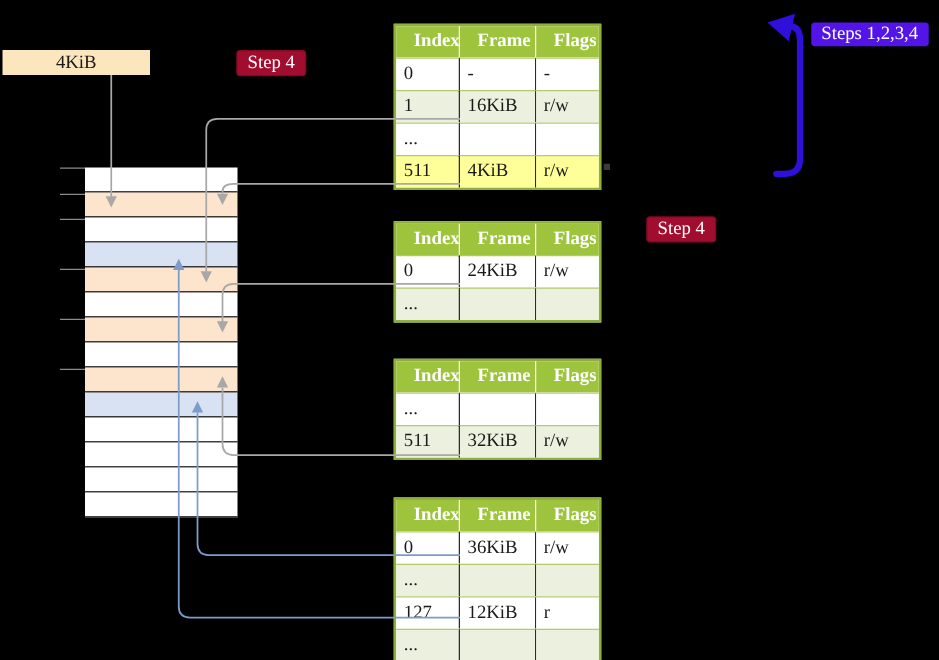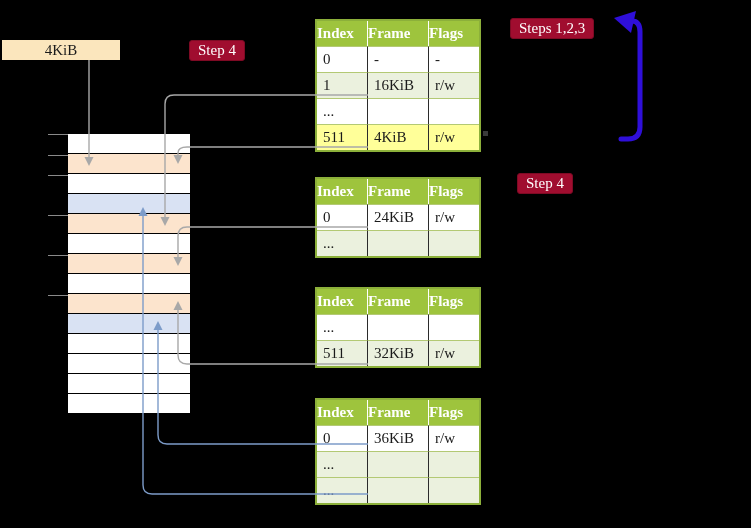--- a/index.html
+++ b/index.html
@@ -28,21 +28,21 @@
   .m-blue{background:#D9E2F3;}
   .tick{position:absolute;left:48px;width:20px;height:0;border-top:1px solid #8a8a8a;}
   
   .ptable{
     position:absolute;left:315px;width:166px;box-sizing:border-box;
     border:2px solid #8CB03A;background:#fff;
   }
   .trow,.thead{display:grid;grid-template-columns:51px 61px 50px;}
   .th{
     background:#9EC43D;color:#fff;font-weight:bold;font-size:15px;
-    height:25px;line-height:25px;padding-left:0;box-sizing:border-box;
+    height:25px;line-height:25px;padding-left:14px;box-sizing:border-box;
     border-right:1px solid #fff;
   }
   .th:last-child{border-right:none;}
   .td{
     font-size:15px;color:#1a1a1a;height:26px;line-height:24px;
     padding-left:6px;box-sizing:border-box;
     border-top:1px solid #B3C974;border-right:1px solid #2b2b2b;
     overflow:hidden;
   }
   .td:last-child{border-right:none;}
@@ -54,21 +54,21 @@
   .dot{position:absolute;left:483px;top:131px;width:5px;height:5px;background:#3a3a3a;}
 </style>
 </head>
 <body>
 
 <div class="canvas">
 
   <div class="label-box">4KiB</div>
 
   <div class="badge red" style="left:189px;top:40px">Step 4</div>
-  <div class="badge red" style="left:510px;top:18px">Steps 1,2,3</div>
+  <div class="badge blue" style="left:649px;top:18px">Steps 1,2,3,4</div>
   <div class="badge red" style="left:517px;top:173px">Step 4</div>
 
   <div class="memcol">
       <div class="mrow m-white"></div>
       <div class="mrow m-peach"></div>
       <div class="mrow m-white"></div>
       <div class="mrow m-blue"></div>
       <div class="mrow m-peach"></div>
       <div class="mrow m-white"></div>
       <div class="mrow m-peach"></div>
@@ -164,20 +164,25 @@
     <div class="trow v-white">
       <div class="td">0</div>
       <div class="td">36KiB</div>
       <div class="td">r/w</div>
     </div>
     <div class="trow v-green">
       <div class="td">...</div>
       <div class="td"></div>
       <div class="td"></div>
     </div>
+    <div class="trow v-white">
+      <div class="td">127</div>
+      <div class="td">12KiB</div>
+      <div class="td">r</div>
+    </div>
     <div class="trow v-green">
       <div class="td">...</div>
       <div class="td"></div>
       <div class="td"></div>
     </div>
   </div>
 
   <svg class="overlay" width="751" height="528" viewBox="0 0 751 528">
 
     <g stroke="#A8A8A8" stroke-width="1.4" fill="none">

